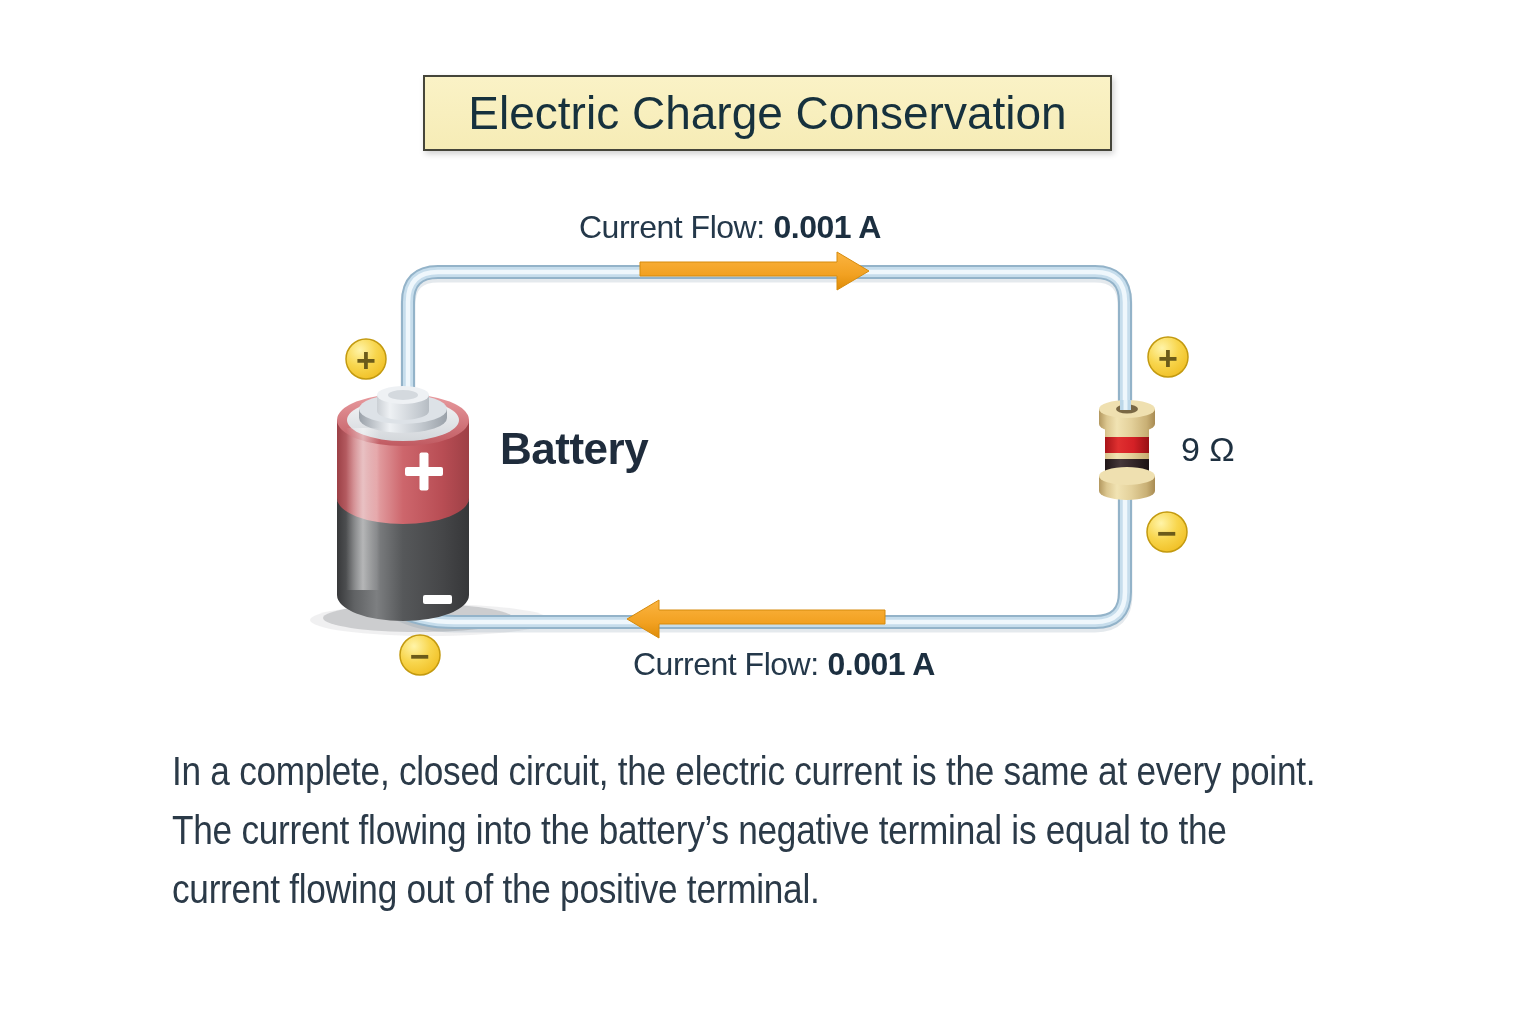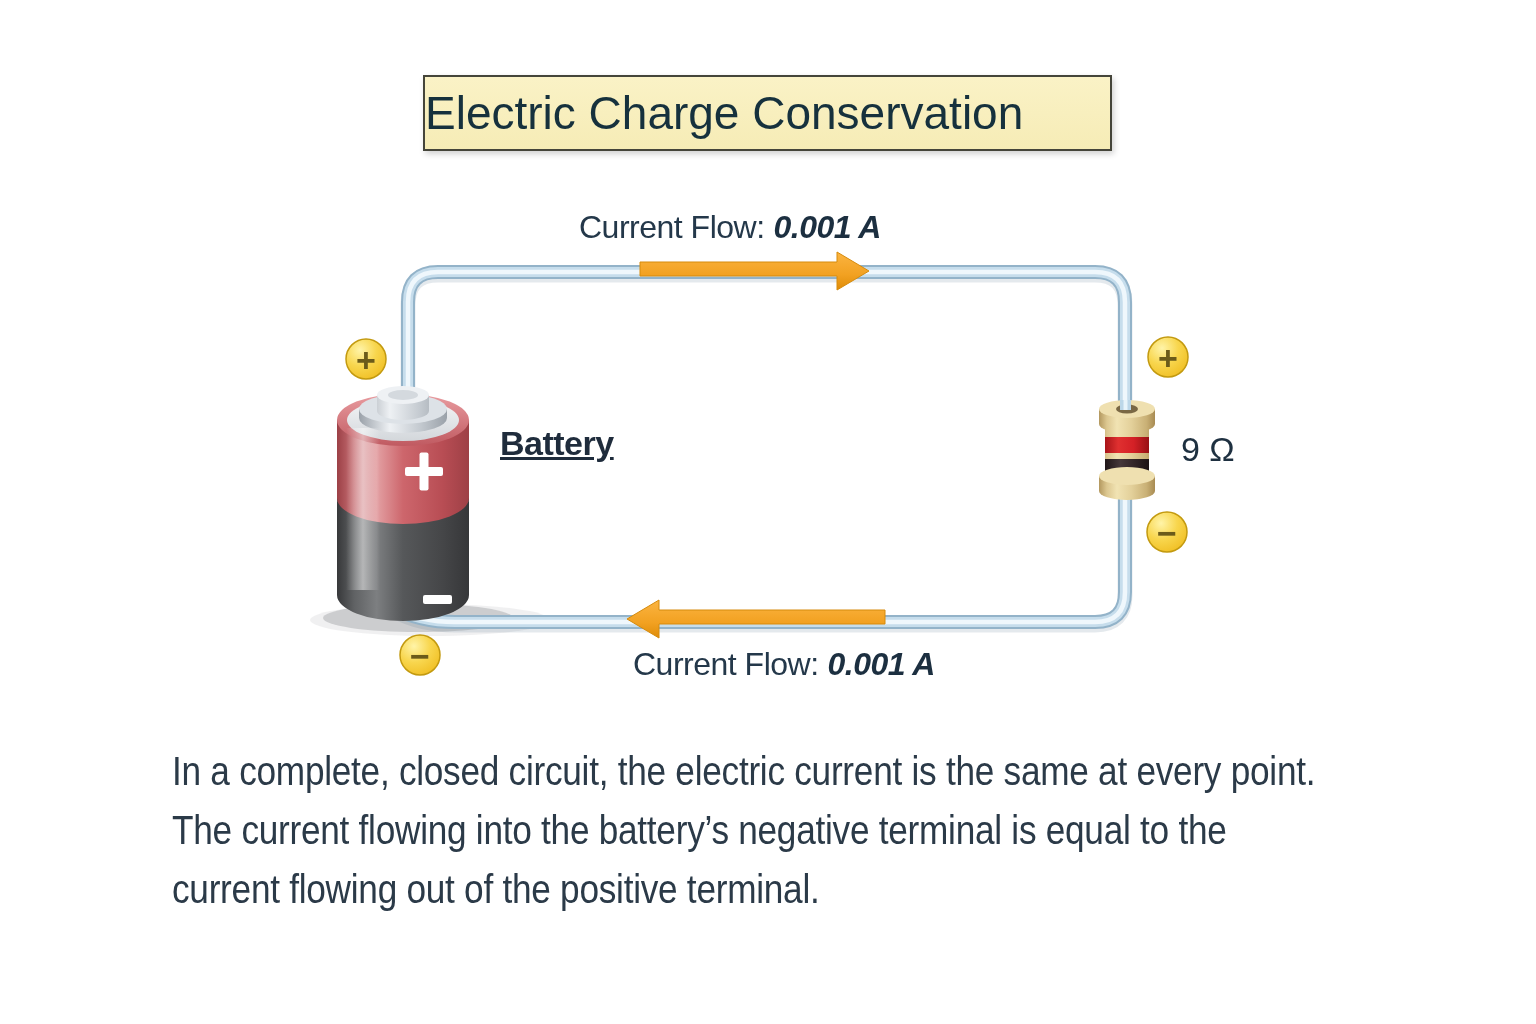--- a/index.html
+++ b/index.html
@@ -20,52 +20,51 @@
     left: 423px;
     top: 75px;
     width: 689px;
     height: 76px;
     background: linear-gradient(180deg, #faf2c6 0%, #f6ecb6 100%);
     border: 2px solid #45453a;
     box-sizing: border-box;
     box-shadow: 2px 3px 6px rgba(0,0,0,0.18);
     display: flex;
     align-items: center;
+    justify-content: center;
   }
   .title-text {
     font-size: 46px;
     color: #16313d;
     letter-spacing: 0px;
     white-space: nowrap;
   }
   .flow-label {
     position: absolute;
     font-size: 32px;
     color: #24384a;
     letter-spacing: -0.5px;
     white-space: nowrap;
   }
   .flow-label .flow-value {
     font-weight: bold;
     margin-left: 9px;
     color: #1c2f40;
-    font-style: italic;
   }
   .flow-label.top { left: 579px; top: 209px; }
   .flow-label.bottom { left: 633px; top: 646px; }
   .battery-label {
     position: absolute;
     left: 500px;
     top: 424px;
-    font-size: 34px;
+    font-size: 44px;
     font-weight: bold;
     letter-spacing: -0.5px;
     color: #1f2c3c;
     white-space: nowrap;
-    text-decoration: underline;
   }
   .resistor-label {
     position: absolute;
     left: 1181px;
     top: 430px;
     font-size: 34px;
     color: #1e3040;
     white-space: nowrap;
   }
   .caption {

